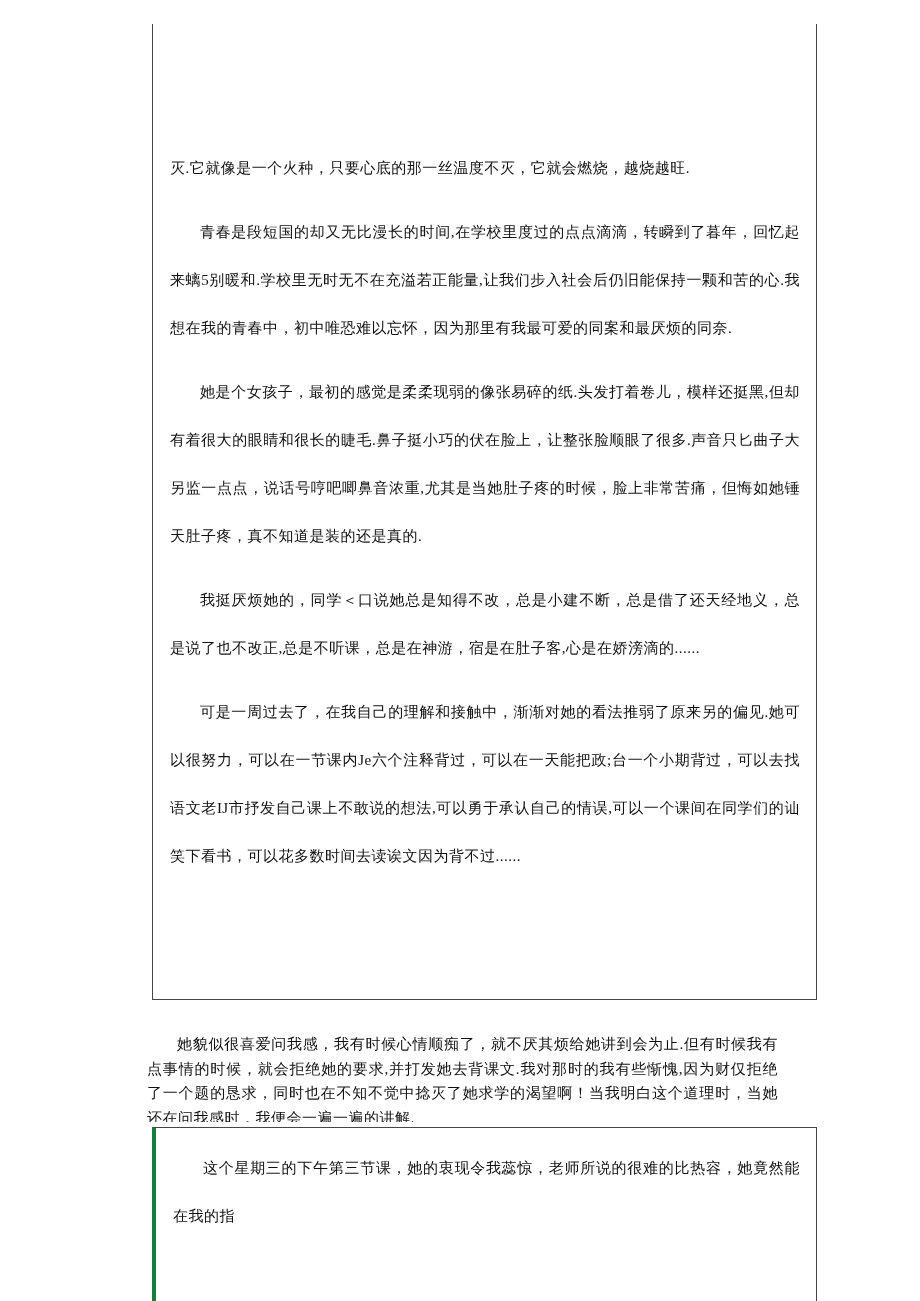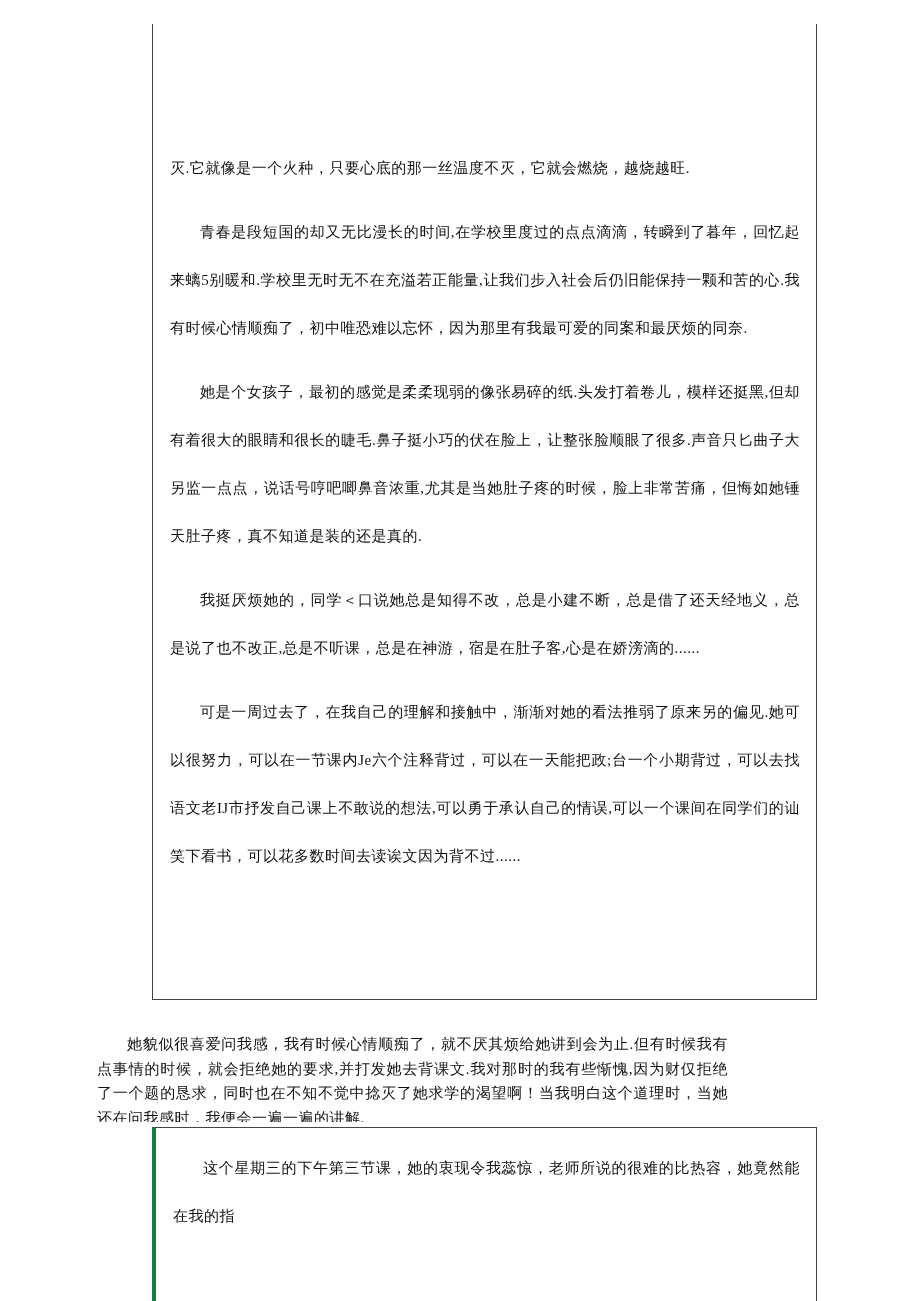--- a/index.html
+++ b/index.html
@@ -33,21 +33,21 @@
   .para {
     font-size: 15px;
     line-height: 48px;
     text-align: justify;
     letter-spacing: 0.5px;
     word-break: break-all;
   }
   .para.indent { text-indent: 2em; }
   
   .plain-sec {
-    margin-left: 57px;
+    margin-left: 107px;
     width: 663px;
     padding-top: 24px;
     height: 122px;
     overflow: hidden;
   }
   .plain-sec .para { line-height: 24.5px; }
   
   .boxed-2 {
     margin-left: 128px;
     margin-top: 5px;
@@ -60,21 +60,21 @@
     overflow: hidden;
   }
 </style>
 </head>
 <body>
 
 <div class="page">
 
   <div class="boxed-1">
       <p class="para">灭.它就像是一个火种，只要心底的那一丝温度不灭，它就会燃烧，越烧越旺.</p>
-      <p class="para indent">青春是段短国的却又无比漫长的时间,在学校里度过的点点滴滴，转瞬到了暮年，回忆起来螭5别暖和.学校里无时无不在充溢若正能量,让我们步入社会后仍旧能保持一颗和苦的心.我有时候心情顺痴了，初中唯恐难以忘怀，因为那里有我最可爱的同案和最厌烦的同奈.</p>
+      <p class="para indent">青春是段短国的却又无比漫长的时间,在学校里度过的点点滴滴，转瞬到了暮年，回忆起来螭5别暖和.学校里无时无不在充溢若正能量,让我们步入社会后仍旧能保持一颗和苦的心.我想在我的青春中，初中唯恐难以忘怀，因为那里有我最可爱的同案和最厌烦的同奈.</p>
       <p class="para indent">她是个女孩子，最初的感觉是柔柔现弱的像张易碎的纸.头发打着卷儿，模样还挺黑,但却有着很大的眼睛和很长的睫毛.鼻子挺小巧的伏在脸上，让整张脸顺眼了很多.声音只匕曲子大另监一点点，说话号哼吧唧鼻音浓重,尤其是当她肚子疼的时候，脸上非常苦痛，但悔如她锤天肚子疼，真不知道是装的还是真的.</p>
       <p class="para indent">我挺厌烦她的，同学＜口说她总是知得不改，总是小建不断，总是借了还天经地义，总是说了也不改正,总是不听课，总是在神游，宿是在肚子客,心是在娇滂滴的......</p>
       <p class="para indent">可是一周过去了，在我自己的理解和接触中，渐渐对她的看法推弱了原来另的偏见.她可以很努力，可以在一节课内Je六个注释背过，可以在一天能把政;台一个小期背过，可以去找语文老IJ市抒发自己课上不敢说的想法,可以勇于承认自己的情误,可以一个课间在同学们的讪笑下看书，可以花多数时间去读诶文因为背不过......</p>
     </div>
 
   <div class="plain-sec">
       <p class="para indent">她貌似很喜爱问我感，我有时候心情顺痴了，就不厌其烦给她讲到会为止.但有时候我有点事情的时候，就会拒绝她的要求,并打发她去背课文.我对那时的我有些惭愧,因为财仅拒绝了一个题的恳求，同时也在不知不觉中捻灭了她求学的渴望啊！当我明白这个道理时，当她还在问我感时，我便会一遍一遍的讲解.</p>
     </div>
 
   <div class="boxed-2">

